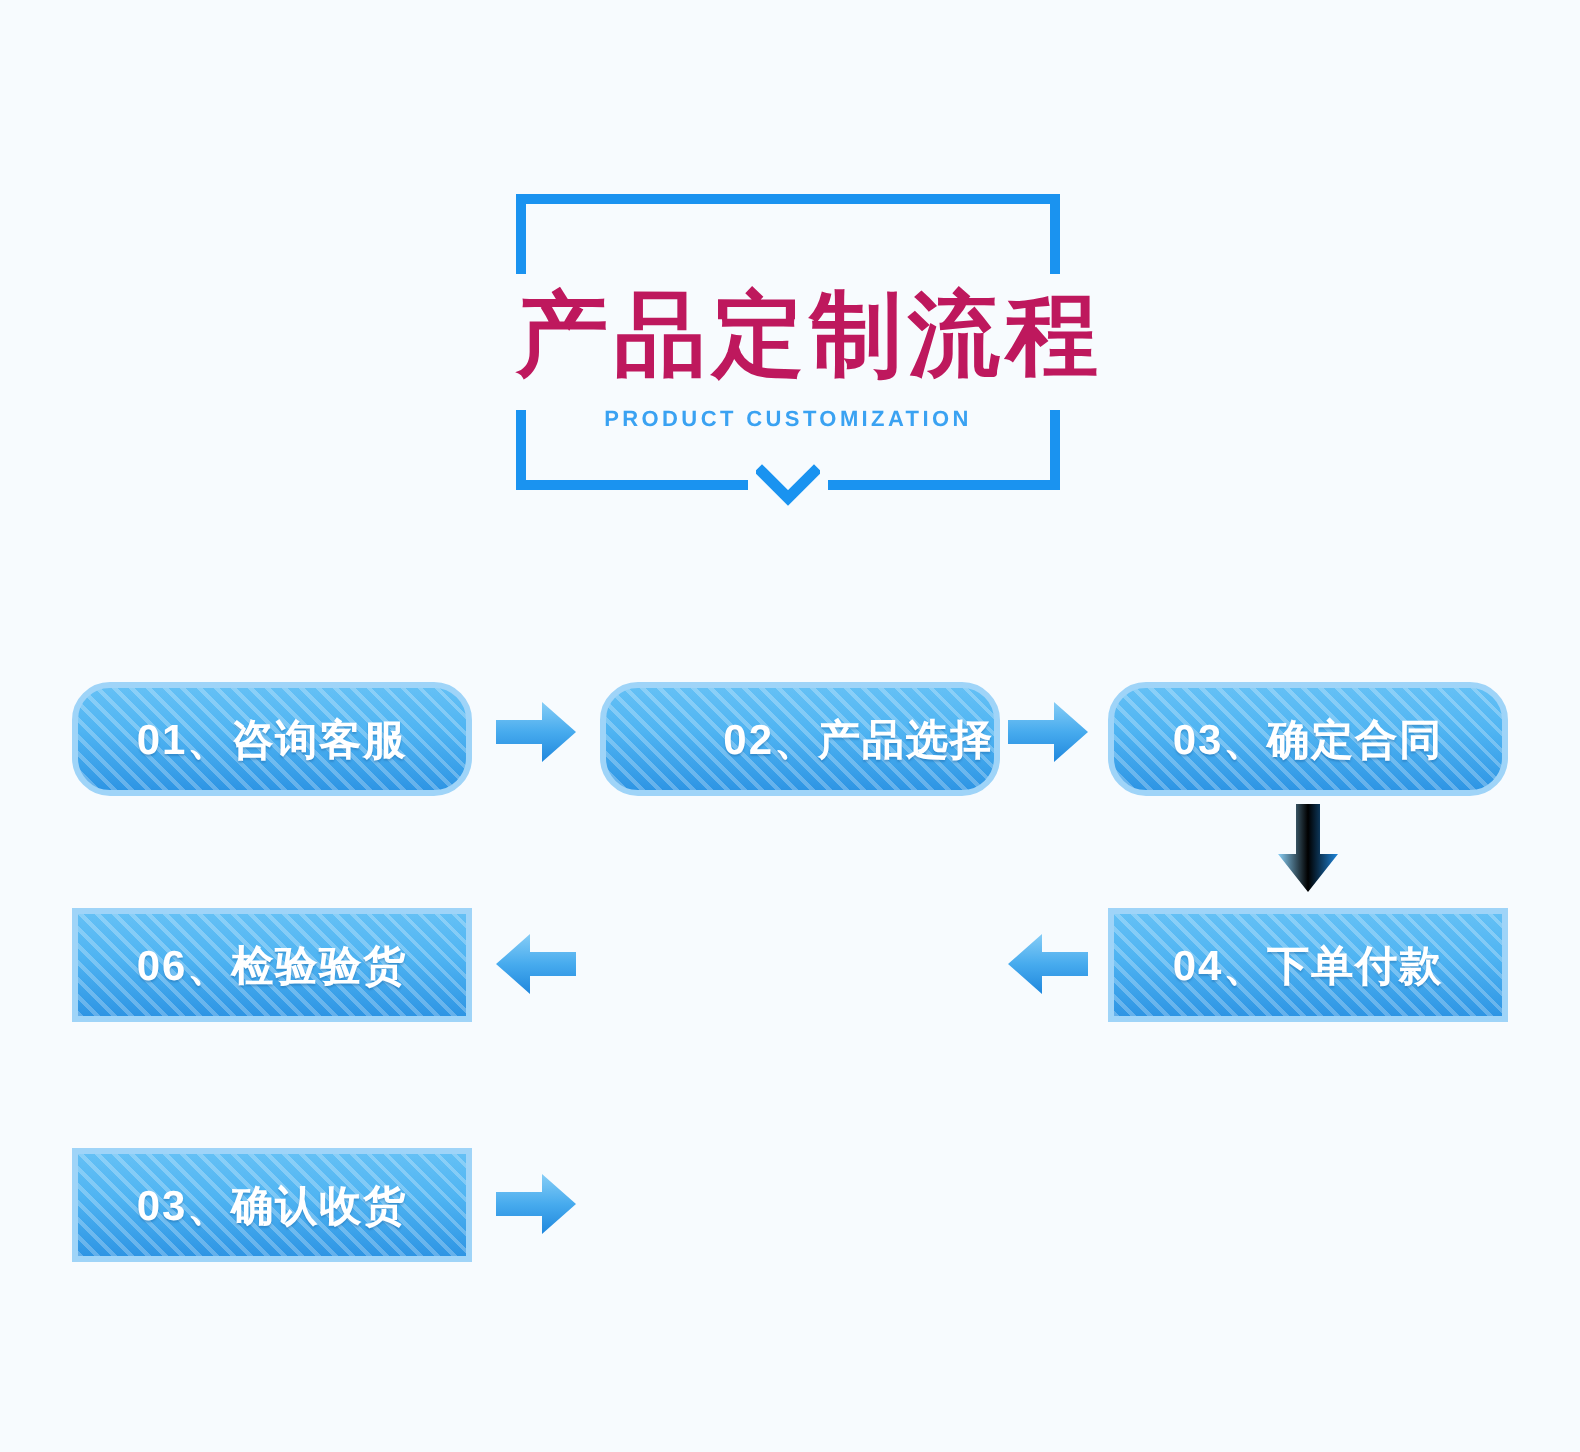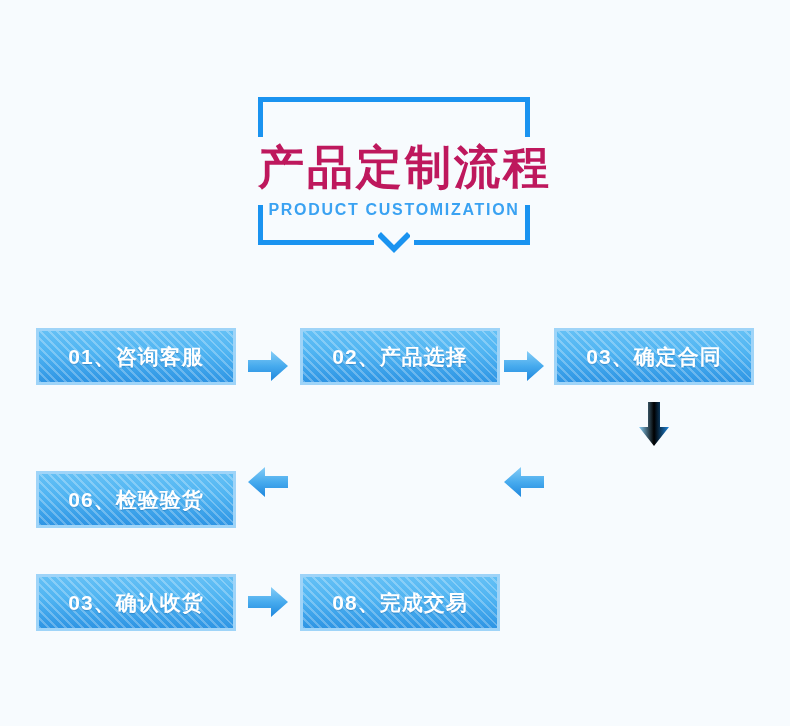--- a/index.html
+++ b/index.html
@@ -89,21 +89,21 @@
     font-weight: bold;
     color: #be185d;
     letter-spacing: 3px;
     white-space: nowrap;
   }
   .title-en {
     position: absolute;
     left: 0; right: 0;
     top: 103px;
     text-align: center;
-    font-size: 16px;
+    font-size: 11px;
     line-height: 20px;
     font-weight: bold;
     color: #3aa2f2;
     letter-spacing: 1.7px;
     white-space: nowrap;
   }
 
   
   .flow {
     position: absolute;
@@ -135,24 +135,24 @@
     color: #ffffff;
     font-size: 21px;
     font-weight: bold;
     letter-spacing: 1px;
     white-space: nowrap;
     text-shadow: 0 1px 1px rgba(20,90,150,0.35);
   }
 
   
   .col-1 { left: 36px; }
-  .col-2 { left: 300px; }
+  .col-2 { left: 300px; justify-content: flex-end; }
   .col-3 { left: 554px; }
-  .row-1 { top: 8px; }
-  .row-2 { top: 134px; margin-top: 17px; }
+  .row-1 { top: 21px; border-radius: 19px; }
+  .row-2 { top: 134px; }
   .row-3 { top: 254px; }
 
   .arrow {
     position: absolute;
     width: 44px;
     height: 34px;
   }
   .arrow.down {
     width: 34px;
     height: 48px;
@@ -191,29 +191,29 @@
   <div class="step col-1 row-1">
     <span class="step-label">01、咨询客服</span>
   </div>
   <div class="step col-2 row-1">
     <span class="step-label">02、产品选择</span>
   </div>
   <div class="step col-3 row-1">
     <span class="step-label">03、确定合同</span>
   </div>
 
+  <div class="step col-3 row-2">
+    <span class="step-label">04、下单付款</span>
+  </div>
   <div class="step col-1 row-2">
     <span class="step-label">06、检验验货</span>
   </div>
 
   <div class="step col-1 row-3">
     <span class="step-label">03、确认收货</span>
-  </div>
-  <div class="step col-2 row-3">
-    <span class="step-label">08、完成交易</span>
   </div>
 
   <svg class="arrow a-r1-1" viewBox="0 0 44 34">
     <defs>
       <linearGradient id="gR1" x1="0" y1="0" x2="0" y2="1">
         <stop offset="0%" stop-color="#86cdf6"></stop>
         <stop offset="50%" stop-color="#47abee"></stop>
         <stop offset="100%" stop-color="#1f87dd"></stop>
       </linearGradient>
     </defs>

